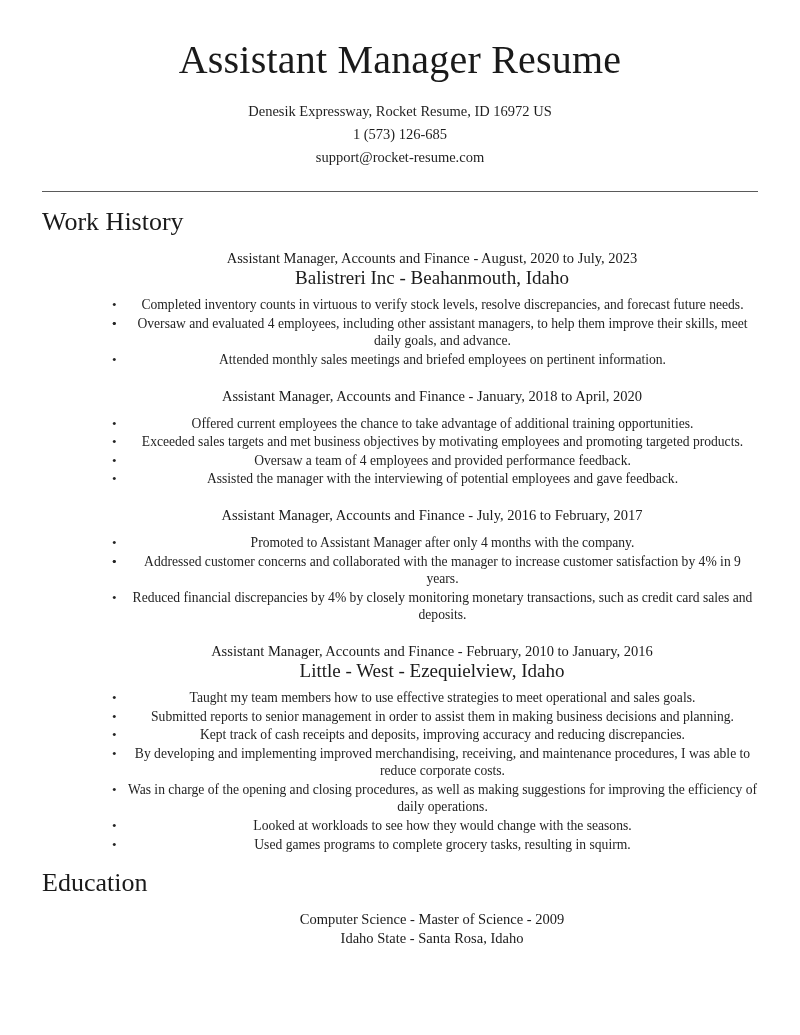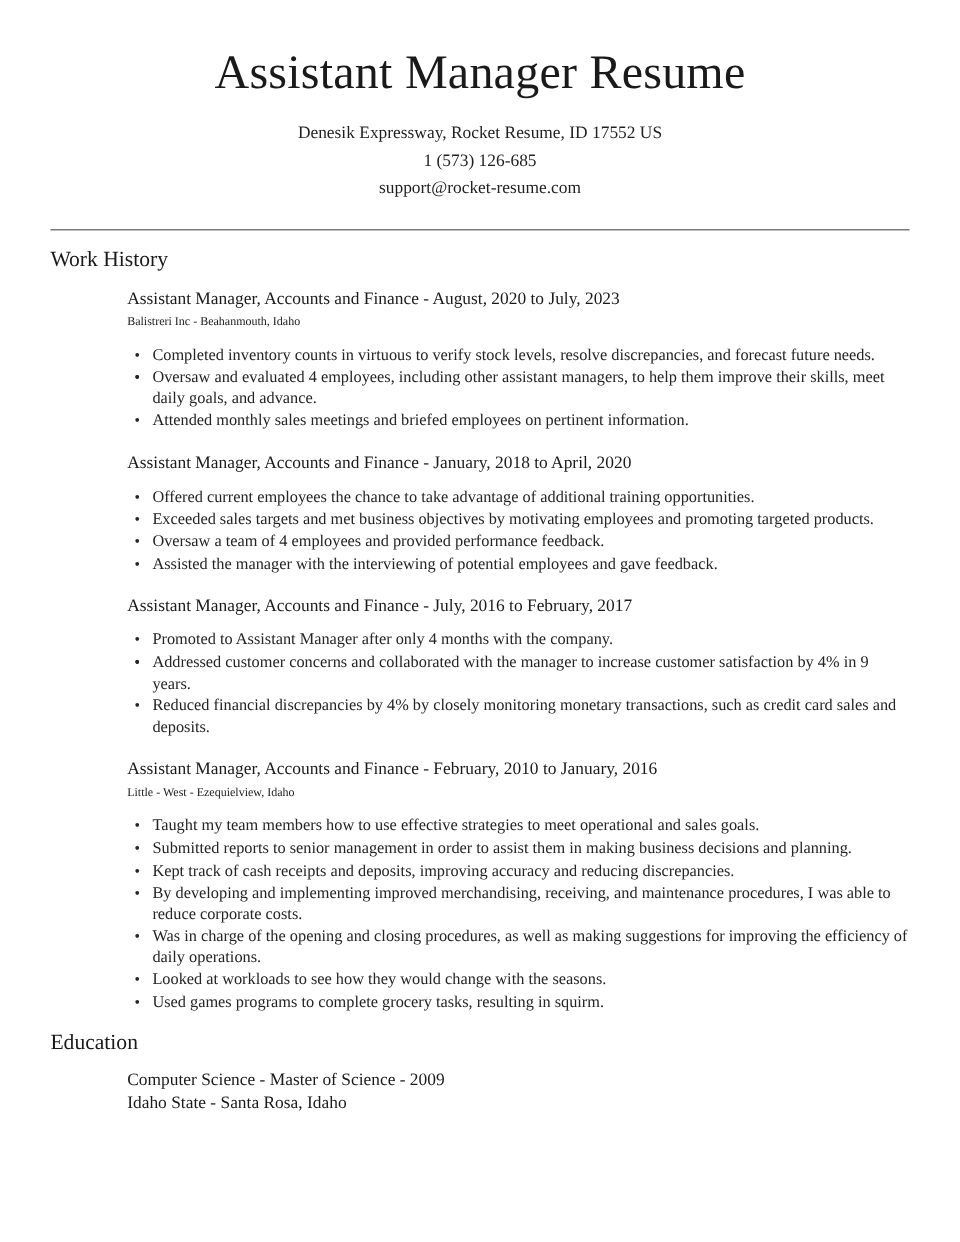--- a/index.html
+++ b/index.html
@@ -48,42 +48,43 @@
     border-top: 1.6px solid #5a5a5a;
     margin: 22px 0 0 0;
     width: 100%;
   }
 
   
   .section {
     margin-top: 14px;
   }
   .section-heading {
-    font-size: 18px;
+    font-size: 26px;
     font-weight: 400;
     color: #1a1a1a;
     margin: 0 0 12px 0;
     line-height: 1.2;
   }
   .entries {
     padding-left: 64px;
+    text-align: center;
   }
   .entry {
     margin-bottom: 18px;
   }
   .entry:last-child {
     margin-bottom: 0;
   }
   .entry-title {
     font-size: 14.5px;
     line-height: 19px;
     color: #1a1a1a;
   }
   .entry-sub {
-    font-size: 10px;
+    font-size: 19px;
     line-height: 19px;
     color: #1a1a1a;
   }
   .bullets {
     list-style: none;
     margin: 9px 0 0 0;
     padding: 0;
   }
   .bullets li {
     position: relative;
@@ -108,21 +109,21 @@
   }
 </style>
 </head>
 <body>
 
 <div class="page">
 
   <h1 class="resume-title">Assistant Manager Resume</h1>
 
   <div class="contact-block">
-    <div class="contact-line">Denesik Expressway, Rocket Resume, ID 17552 US</div>
+    <div class="contact-line">Denesik Expressway, Rocket Resume, ID 16972 US</div>
     <div class="contact-line">1 (573) 126-685</div>
     <div class="contact-line">support@rocket-resume.com</div>
   </div>
 
   <hr class="divider">
 
   <div class="section">
     <h2 class="section-heading">Work History</h2>
     <div class="entries">
 

